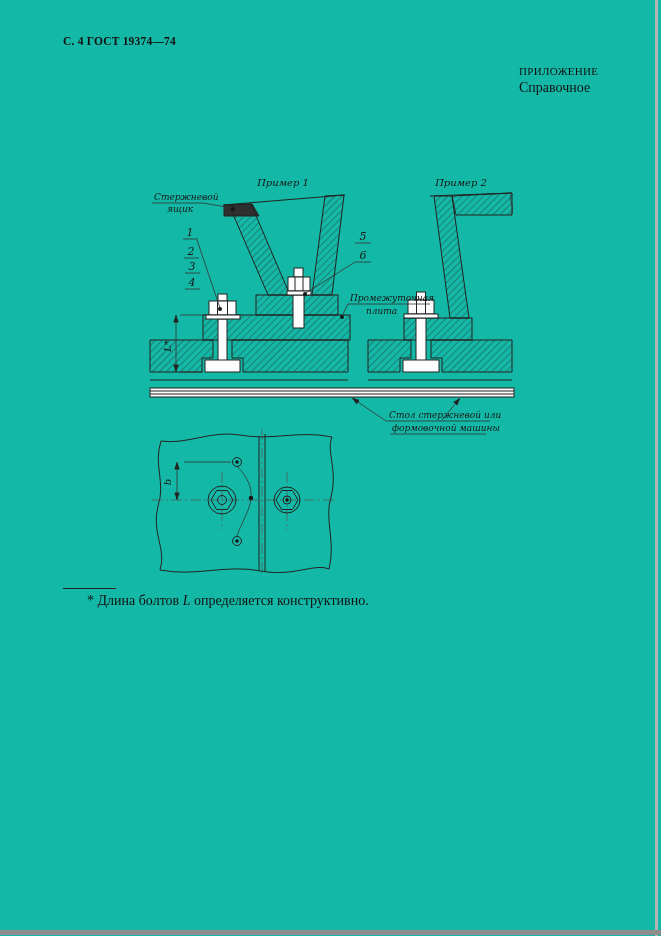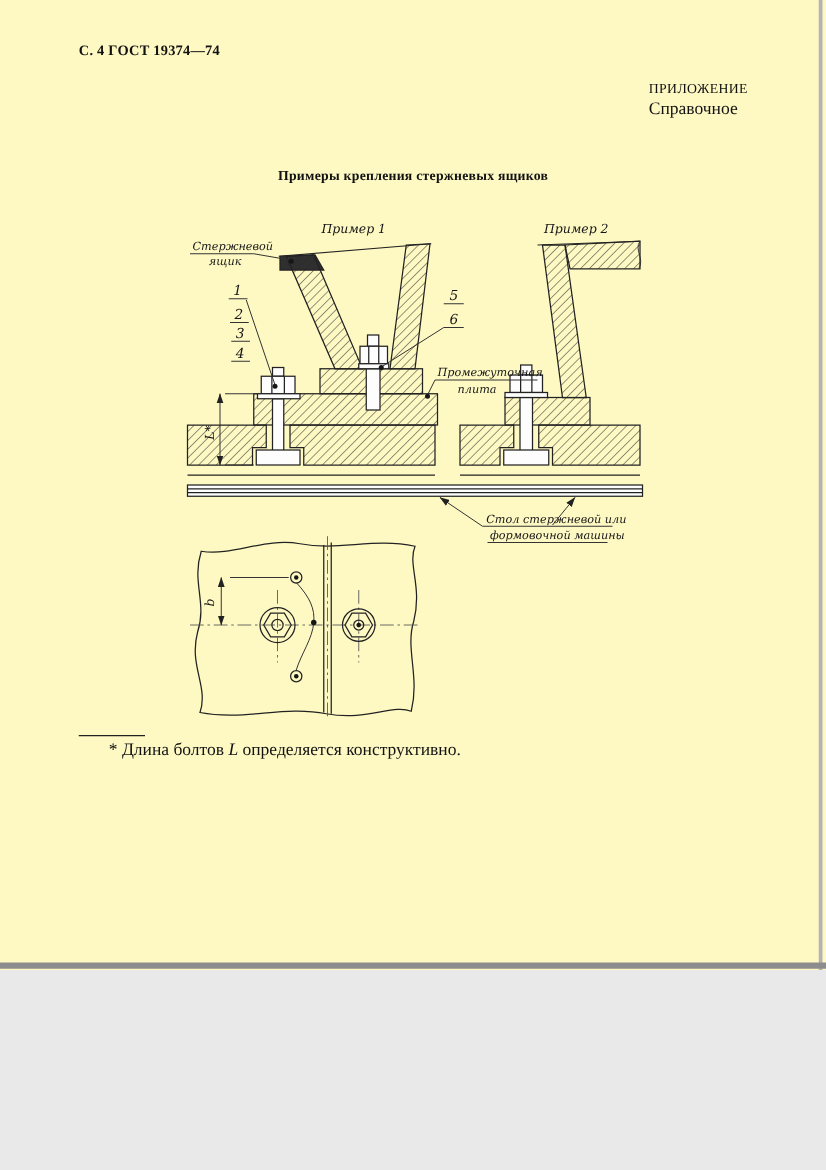--- a/index.html
+++ b/index.html
@@ -1,20 +1,20 @@
 <!DOCTYPE html>
 <html><head>
 <meta charset="utf-8">
 <style>
   * { margin:0; padding:0; box-sizing:border-box; }
   html,body { background:#e9e9e9; }
   body { font-family:"Liberation Serif", serif; }
   .page {
-    position:relative; width:661px; height:776px;
-    background:#fef9c3; overflow:hidden; margin:0 auto;
+    position:relative; width:661px; height:936px;
+    background:#14b8a6; overflow:hidden; margin:0 auto;
     color:#121212;
   }
   .hdr {
     position:absolute; left:63px; top:35px;
     font-weight:bold; font-size:11.5px; letter-spacing:.2px;
   }
   .appendix { position:absolute; left:519px; top:65px; }
   .appendix .title { font-size:11px; letter-spacing:.3px; }
   .appendix .sub { font-size:14px; margin-top:3px; }
   .figtitle {
@@ -46,21 +46,20 @@
 
 <div class="page">
 
   <div class="hdr">С. 4 ГОСТ 19374—74</div>
 
   <div class="appendix">
     <div class="title">ПРИЛОЖЕНИЕ</div>
     <div class="sub">Справочное</div>
   </div>
 
-  <div class="figtitle">Примеры крепления стержневых ящиков</div>
 
   <svg class="drawing" width="661" height="936" viewBox="0 0 661 936" xmlns="http://www.w3.org/2000/svg">
     <defs>
       <pattern id="hatch" width="5" height="5" patternUnits="userSpaceOnUse" patternTransform="rotate(45)">
         <line x1="0" y1="0" x2="0" y2="5" stroke="#2b2b2b" stroke-width="0.8"></line>
       </pattern>
       <marker id="arr" viewBox="0 0 10 10" refX="9.5" refY="5" markerWidth="10" markerHeight="10" orient="auto-start-reverse">
         <path d="M0,1.6 L10,5 L0,8.4 Z" fill="#222"></path>
       </marker>
     </defs>

